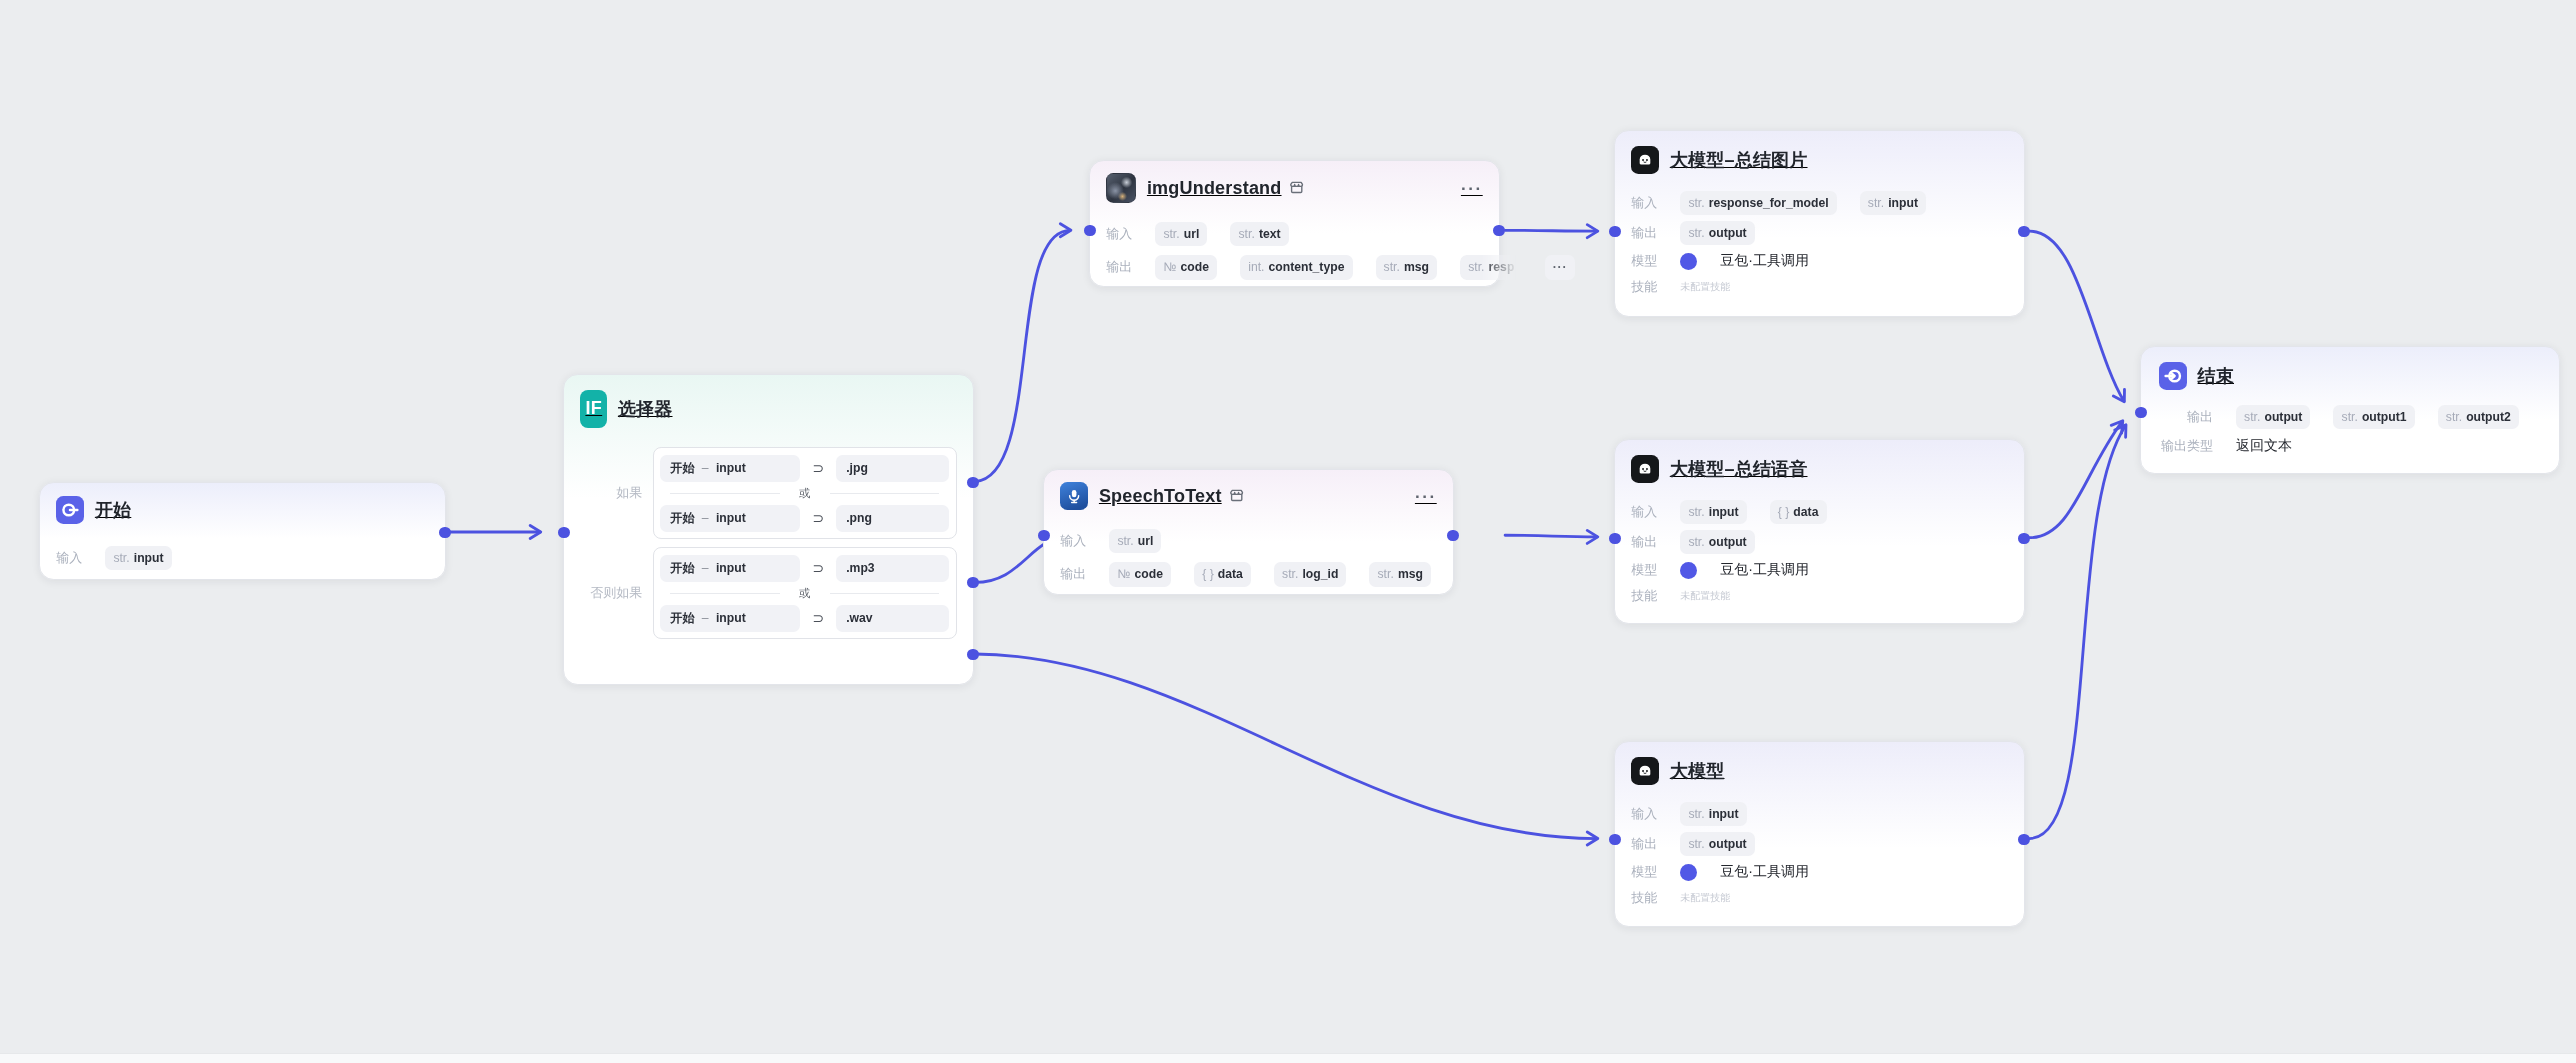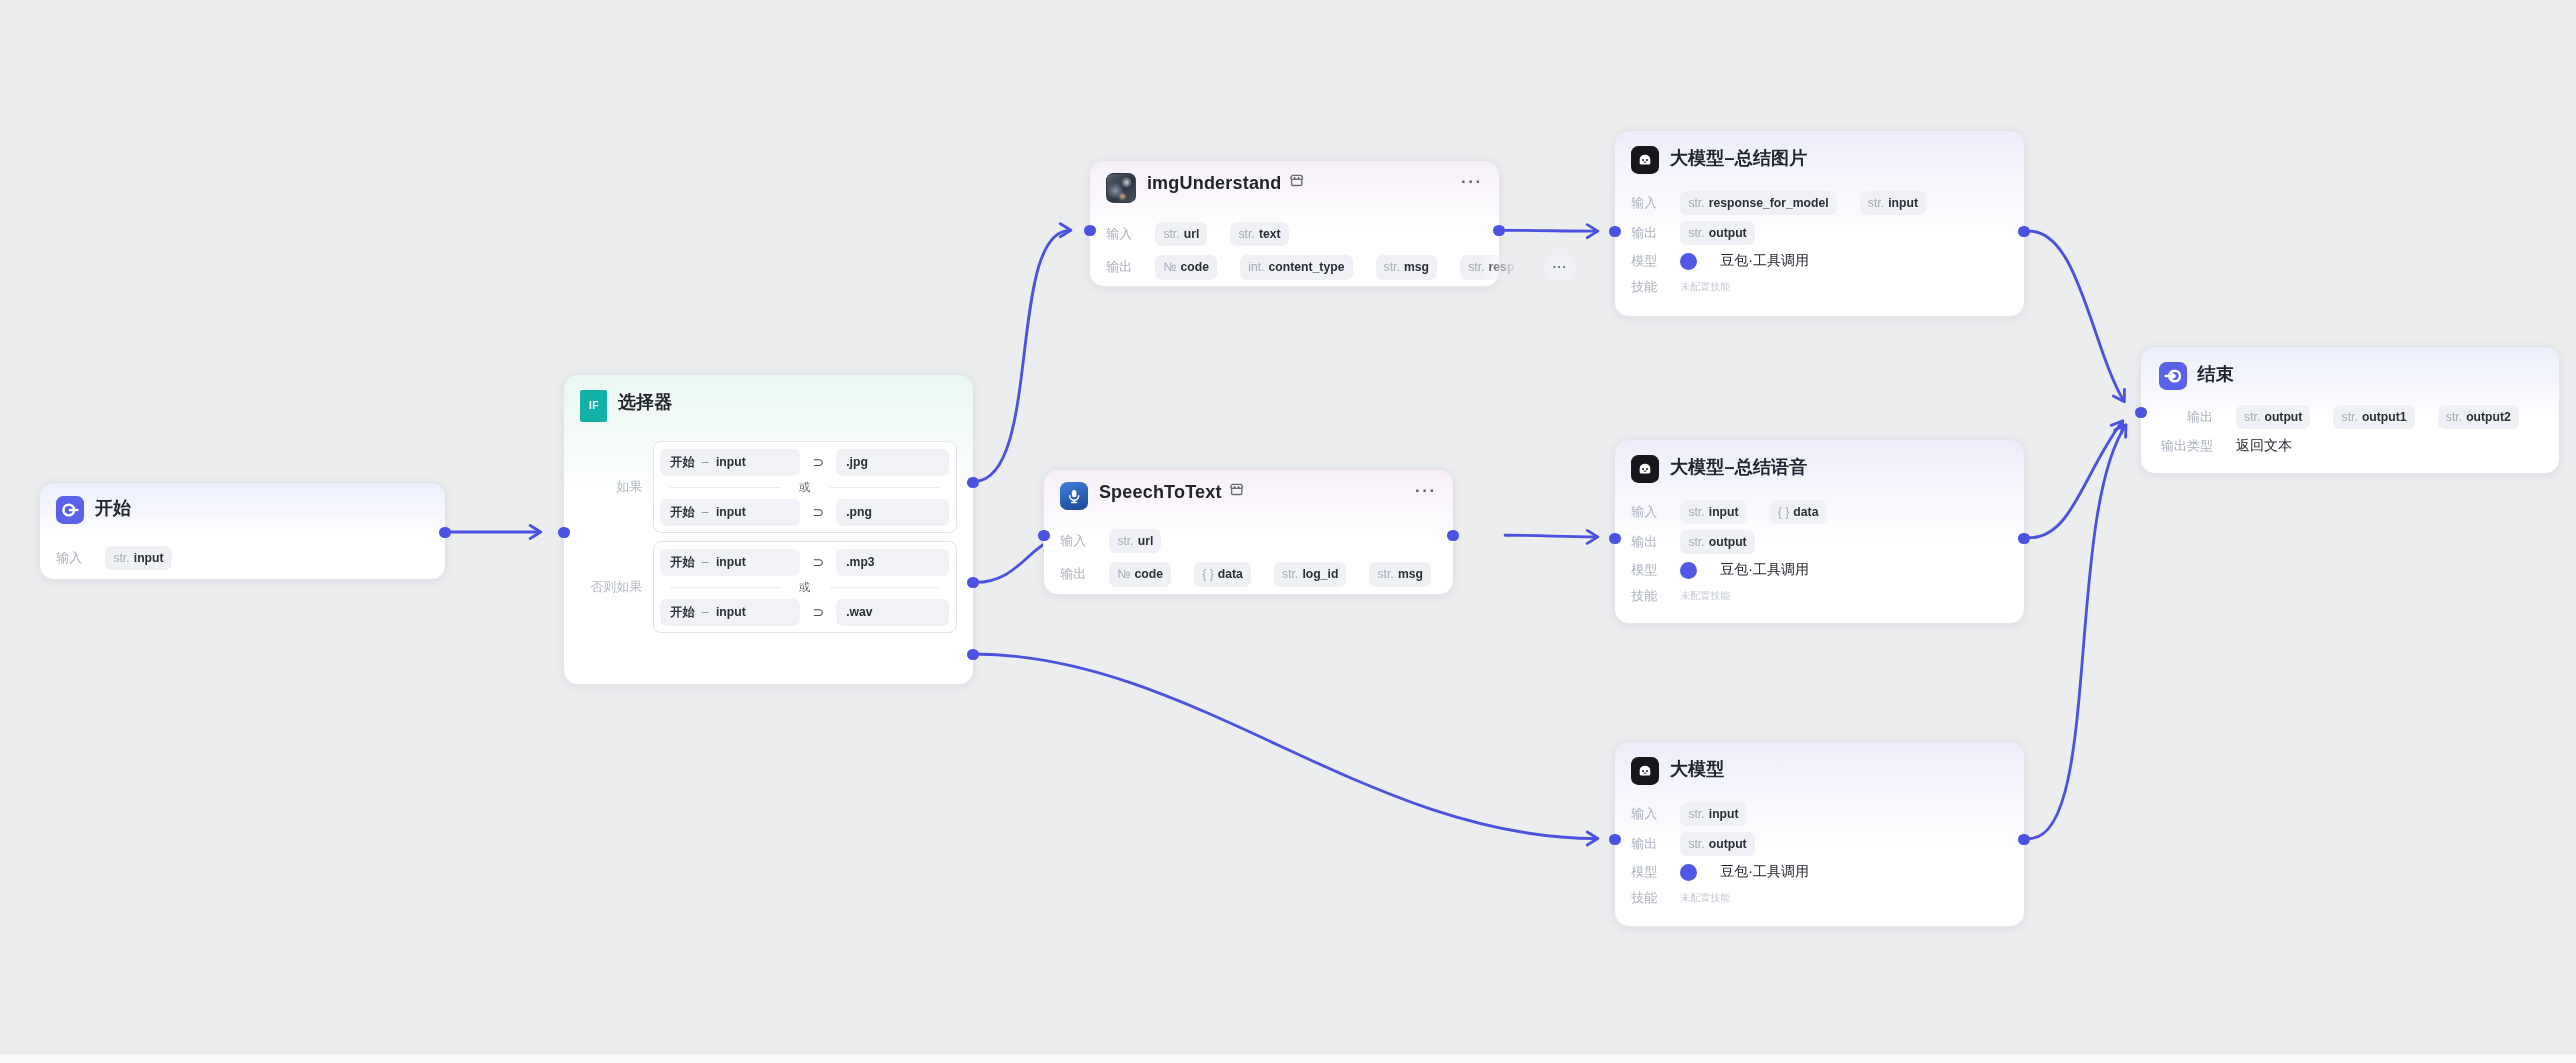--- a/index.html
+++ b/index.html
@@ -17,34 +17,34 @@
   .node{
     position:absolute;z-index:2;box-sizing:border-box;
     background:#fff;border:0.8px solid #e3e5ea;border-radius:14.6px;
     box-shadow:0 1.6px 8.1px rgba(26,31,41,.07);
   }
   .node.start,.node.end{background:linear-gradient(180deg,#eceefb 0%,#ffffff 58%);}
   .node.selector{background:linear-gradient(180deg,#e9f7f3 0%,#ffffff 40%);}
   .node.plugin{background:linear-gradient(180deg,#f6eff8 0%,#ffffff 58%);}
   .node.llm{background:linear-gradient(180deg,#ededfa 0%,#ffffff 58%);}
 
-  .hdr{display:flex;}
+  .hdr{display:flex;align-items:center;text-decoration:underline;}
   .title{font-size:18px;font-weight:700;color:#21252c;margin-left:10.6px;letter-spacing:0.2px;}
   .nicon{width:28px;height:28px;border-radius:7.3px;flex:0 0 28px;display:flex;align-items:center;justify-content:center;}
   .nicon.indigo{background:#5a62e8;}
   .nicon.black{background:#15171a;}
   .nicon.photo{background:
      radial-gradient(8.1px 8.1px at 70% 30%,#c9cfd8 0%,rgba(200,206,216,0) 70%),
      radial-gradient(11.4px 11.4px at 30% 60%,#8a93a5 0%,rgba(138,147,165,0) 75%),
      radial-gradient(6.5px 6.5px at 55% 80%,#d8b27a 0%,rgba(216,178,122,0) 70%),
      linear-gradient(135deg,#57606f 0%,#2e3440 55%,#4a5264 100%);
      border:0.8px solid rgba(0,0,0,.12);}
   .nicon.mic{background:linear-gradient(160deg,#3f82dc 0%,#1f4f9e 85%);}
-  .badge-if{width:27px;height:32px;border-radius:2px;background:#13b2a8;color:#fff;
-    font-weight:800;font-size:10px;display:flex;align-items:center;justify-content:center;letter-spacing:0.4px;}
+  .badge-if{width:27px;height:38px;border-radius:8px;background:#13b2a8;color:#fff;
+    font-weight:800;font-size:18px;display:flex;align-items:center;justify-content:center;letter-spacing:0.4px;}
   .plug{margin-left:7.3px;display:inline-flex;}
   .dots{margin-left:auto;color:#5f646e;font-size:17px;letter-spacing:1.6px;font-weight:700;line-height:1;}
 
   .row{display:flex;align-items:center;gap:23px;}
   .rlabel{font-size:13px;color:#abb1bd;flex:0 0 auto;}
   .tag{display:inline-flex;align-items:center;height:24.4px;padding:0 8.1px;border-radius:6.5px;
     background:#f0f1f5;font-size:12.2px;white-space:nowrap;}
   .tag .p{color:#a6abb8;margin-right:4.1px;}
   .tag .n{color:#2b2f38;font-weight:700;}
   .tag.fade{-webkit-mask-image:linear-gradient(90deg,#000 35%,transparent 92%);

